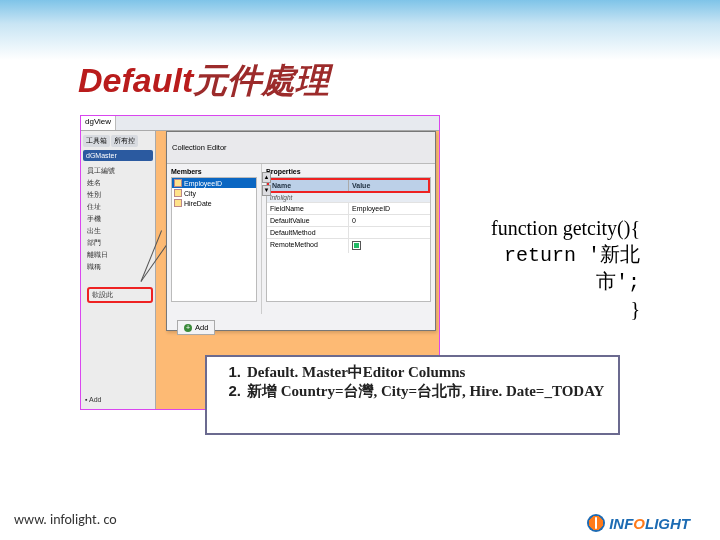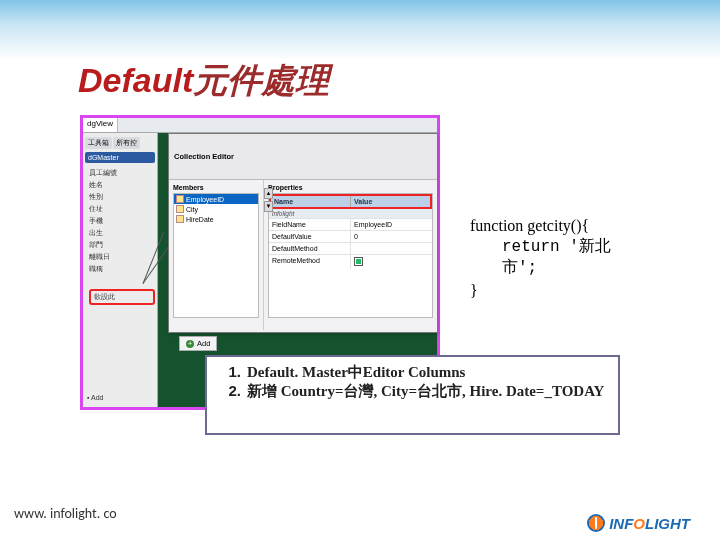--- a/index.html
+++ b/index.html
@@ -13,21 +13,21 @@
   .page-title {
     position: absolute; top: 58px; left: 78px;
     font-size: 34px; font-weight: 700; font-style: italic;
   }
   .page-title .blue { color: #b91c1c; }
   .page-title .red { color: #9c2b2b; margin-top: 32px; }
 
   
   .ide {
     position: absolute; top: 115px; left: 80px; width: 360px; height: 295px;
-    border: 3px solid #d946ef; background: #14532d; font-size: 8px;
+    border: 1px solid #d946ef; background: #fdba74; font-size: 8px;
   }
   .tabbar {
     display: flex; gap: 0; height: 15px; border-bottom: 1px solid #aaa;
     background: #e7eaef;
   }
   .tab {
     padding: 1px 4px; font-size: 8px; border-right: 1px solid #bbb;
     background: #dbe1e9;
   }
   .tab.active { background: #fff; }
@@ -50,21 +50,21 @@
     border: 2px solid #e22; padding: 1px 3px; border-radius: 3px;
   }
   .side-add { position: absolute; left: 4px; bottom: 6px; font-size: 7px; color: #333; }
 
   
   .dlg {
     position: absolute; left: 85px; top: 0; width: 270px; height: 200px;
     background: #f2f2f4; border: 1px solid #777; box-shadow: 1px 2px 3px rgba(0,0,0,0.15);
   }
   .dlg-title {
-    font-size: 7.5px; font-weight: 700; padding: 18px 5px; background: #e9e9ec;
+    font-size: 7.5px; font-weight: 400; padding: 11px 5px; background: #e9e9ec;
     border-bottom: 1px solid #bbb;
   }
   .dlg-body { display: flex; height: 150px; }
   .members {
     width: 95px; border-right: 1px solid #ccc; padding: 4px; position: relative;
   }
   .members-label { font-size: 7px; font-weight: 700; margin-bottom: 2px; }
   .member-list {
     border: 1px solid #bbb; background: #fff; height: 125px; overflow: hidden;
     font-size: 7px;
@@ -98,38 +98,39 @@
   .dlg-buttons { display: flex; gap: 6px; padding: 6px 10px 6px; justify-content: flex-start; }
   .dlg-btn { font-size: 7.5px; padding: 2px 6px; background: #f3f3f5; border: 1px solid #aaa; display: flex; align-items: center; gap: 3px; }
   .dlg-btn .plus { width: 8px; height: 8px; border-radius: 50%; background: #3a8a3a; color:#fff; font-size:7px; line-height:8px; text-align:center; }
 
   
   .line { position: absolute; background: #555; height: 1px; transform-origin: left center; }
 
   
   .code-box {
     position: absolute; top: 215px; left: 470px; width: 170px;
-    font-family: "Times New Roman", serif; font-size: 16px; line-height: 1.35;
+    font-family: "Times New Roman", serif; font-size: 20px; line-height: 1.35;
     color: #000;
+    text-align: right;
   }
   .code-box .l2 { padding-left: 32px; font-family: Liberation Mono, monospace; }
 
   
   .instr {
     position: absolute; top: 355px; left: 205px; width: 415px; height: 80px;
     border: 2px solid #6b6a8f; background: #fff;
     padding: 6px 10px; font-size: 15px; font-weight: 700; color: #222;
   }
   .instr ol { list-style: none; }
   .instr li { display: flex; }
   .instr .num { width: 30px; text-align: right; padding-right: 6px; }
   .instr .txt { flex: 1; font-family: Liberation Serif, serif; }
 
   .footer-url {
-    position: absolute; left: 14px; bottom: 18px; font-size: 14px; color: #333;
+    position: absolute; left: 14px; bottom: 12px; font-size: 14px; color: #333;
     font-family: Calibri, Arial, sans-serif;
   }
 
   
   .logo {
     position: absolute; right: 30px; bottom: 8px; display: flex; align-items: center; gap: 4px;
   }
   .logo-icon {
     width: 18px; height: 18px; border-radius: 50%;
     background: radial-gradient(circle, #ff7a1a 55%, #1e6bb3 56%);

